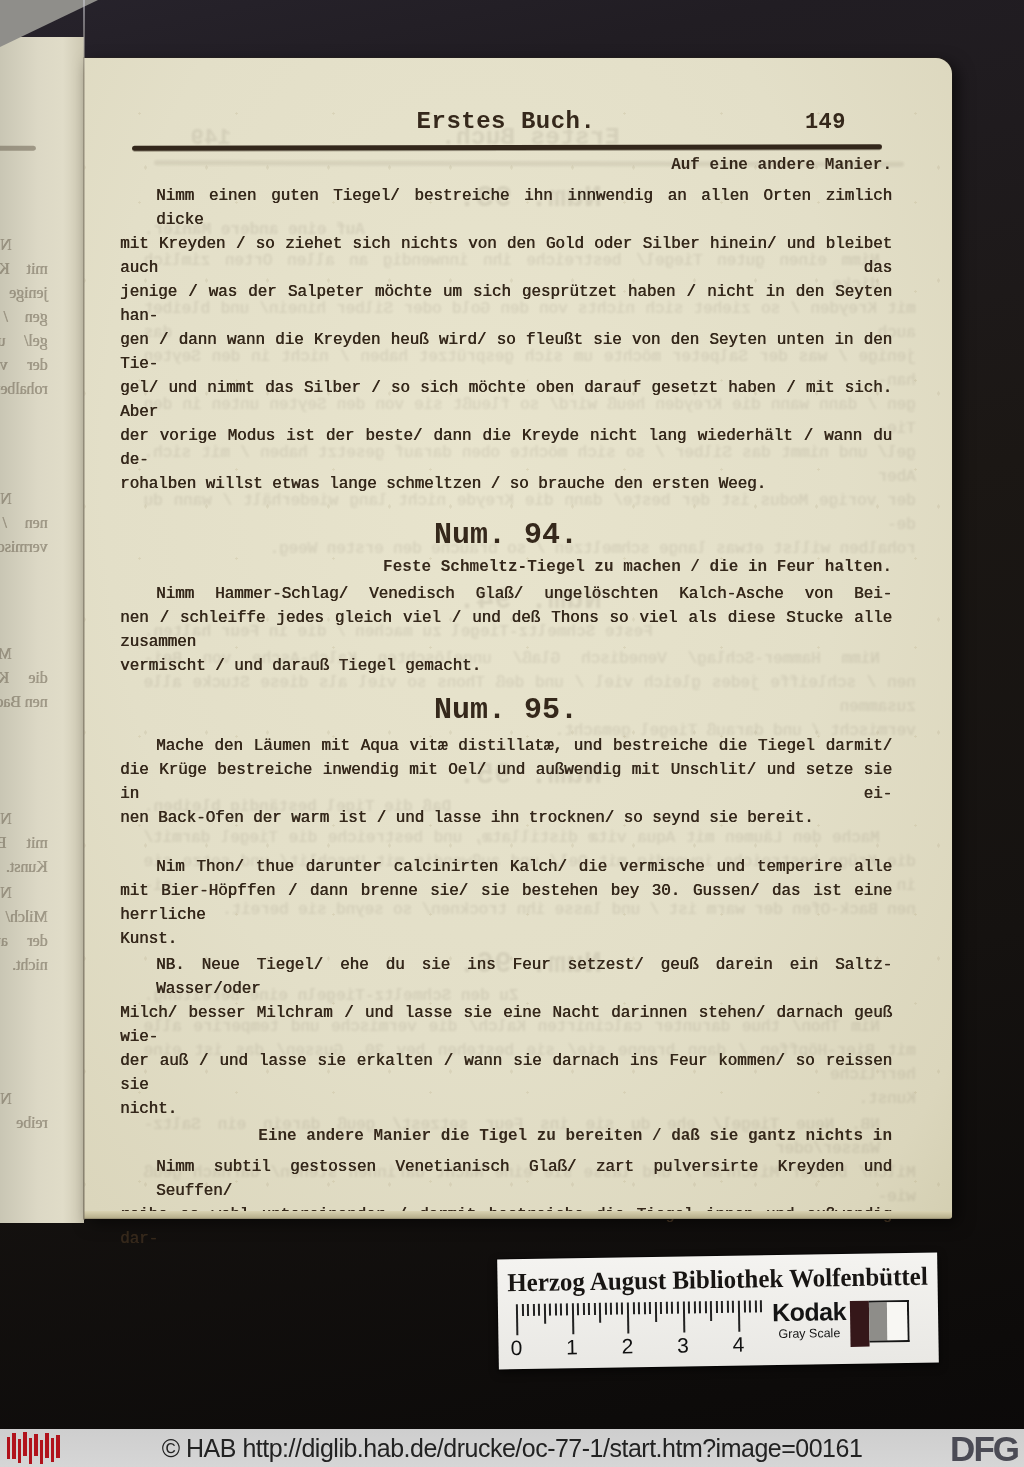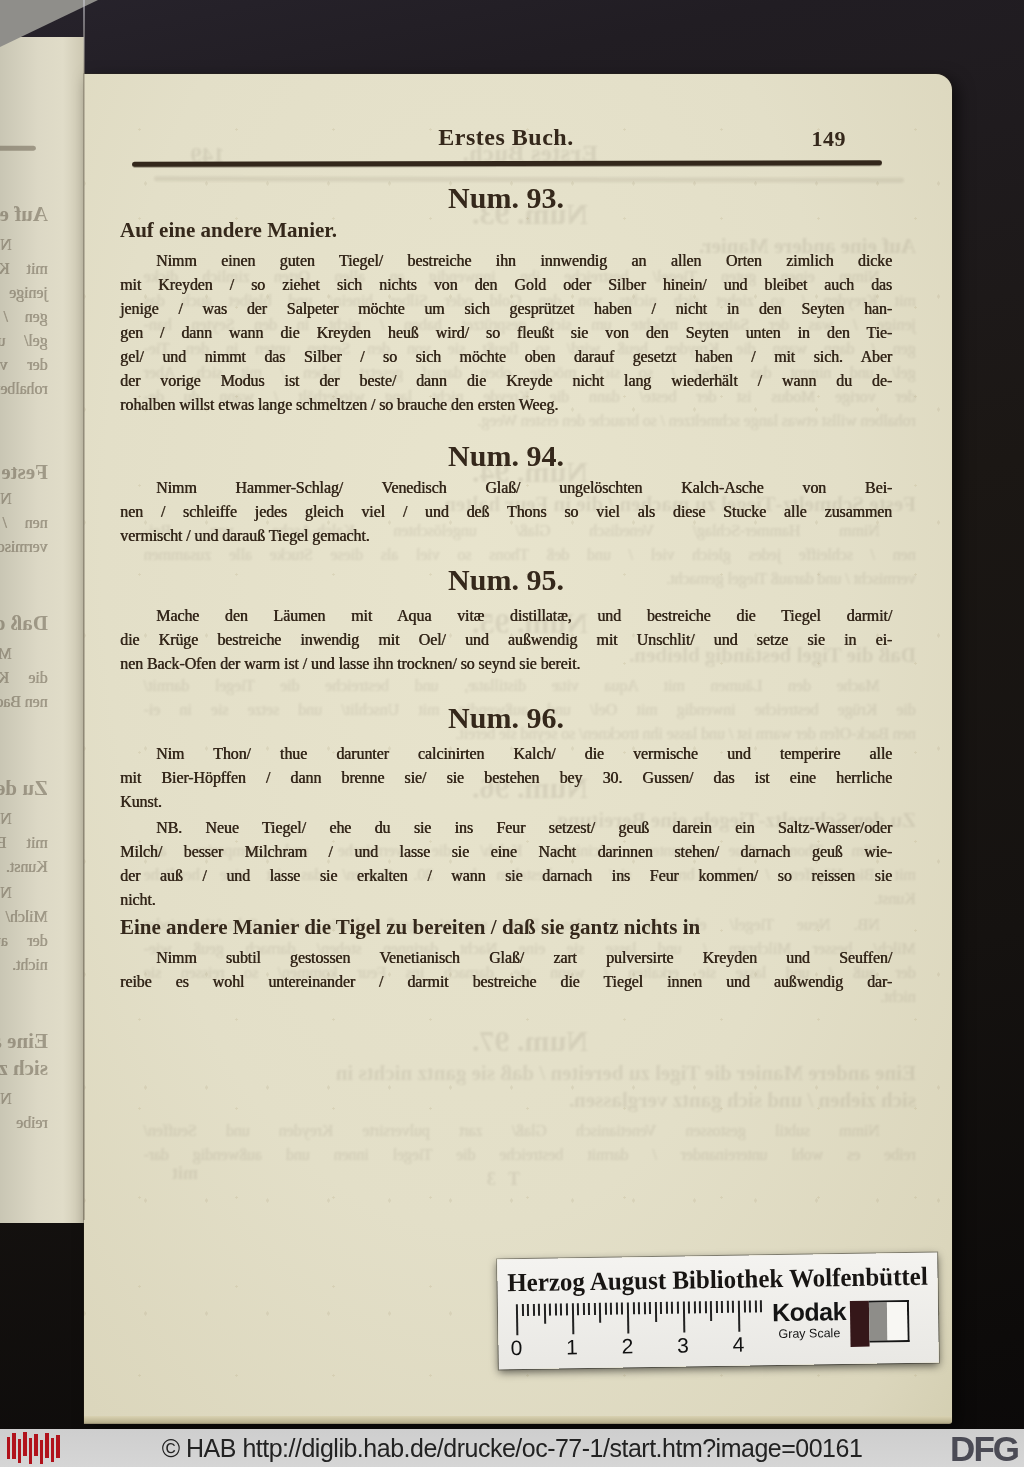--- a/index.html
+++ b/index.html
@@ -6,40 +6,40 @@
   .scene{position:relative;width:1024px;height:1467px;overflow:hidden;
     background:linear-gradient(168deg,#27232c 0%,#211d23 10%,#1b1714 40%,#151210 68%,#0d0b0a 92%,#0b0909 100%);
     font-family:"Liberation Serif", serif;}
   
   .corner-wedge{position:absolute;left:0;top:0;width:98px;height:47px;background:#8f8e8a;
     clip-path:polygon(0 0,100% 0,0 100%);z-index:5;}
   .left-strip{position:absolute;left:0;top:37px;width:84px;height:1186px;z-index:2;
     background:linear-gradient(90deg,#c9c6b4 0%,#dcd8c5 45%,#e0dcc8 75%,#cdc8b2 100%);overflow:hidden;}
   .gutter-line{position:absolute;left:83px;top:0;width:2px;height:1220px;z-index:6;
     background:linear-gradient(180deg,rgba(205,205,215,.55) 0,rgba(150,143,125,.5) 6%,rgba(120,112,95,.45) 100%);}
-  .page{position:absolute;left:84px;top:74px;width:868px;height:1349px;z-index:3;
+  .page{position:absolute;left:84px;top:58px;width:868px;height:1160px;z-index:3;
     background:radial-gradient(ellipse at 45% 35%, #e8e4cd 0%, #e3dfc8 55%, #dbd6bc 90%, #d4cfb2 100%);
     border-top-right-radius:16px;border-bottom-right-radius:3px;
-    box-shadow:6px 5px 16px rgba(0,0,0,.55), 0 0 0 1px rgba(60,50,30,.25);}
+    box-shadow:6px 5px 16px rgba(0,0,0,.55), 0 0 0 1px rgba(60,50,30,.25);font-family:Liberation Mono, monospace;}
   .page::before{content:"";position:absolute;inset:0;pointer-events:none;opacity:.5;
     background-image:radial-gradient(rgba(150,130,80,.28) 1px,transparent 1.4px),
                      radial-gradient(rgba(120,100,60,.2) 1px,transparent 1.3px);
     background-size:97px 89px,61px 113px;background-position:7px 11px,31px 53px;}
   .page::after{content:"";position:absolute;left:0;right:0;bottom:-1px;height:8px;
     background:linear-gradient(180deg,#d9d2b2,#bab28f 80%,#8c846a);border-bottom-right-radius:3px;}
   .ghost-wrap{position:absolute;inset:0;overflow:hidden;border-top-right-radius:16px;}
   
   .content{position:relative;box-sizing:border-box;width:868px;padding:50px 60px 0 36px;color:#35281b;}
   .running-head{position:relative;height:30px;text-align:center;
     font-size:24px;font-weight:700;letter-spacing:.5px;}
   .pagenum{position:absolute;right:46px;top:2px;font-size:22px;font-weight:700;text-align:right;}
   .rule{height:5px;margin:7px 10px 0 12px;background:#33271b;border-radius:3px;
     box-shadow:0 1px 0 rgba(51,39,27,.4);transform:rotate(-.12deg);}
   .num{margin:15px 0 0 0;text-align:center;font-size:30px;font-weight:700;line-height:34px;}
-  .stitle{margin:3px 0 0 0;text-align:left;font-size:21px;font-weight:700;line-height:24px;}
+  .stitle{margin:3px 0 0 0;text-align:right;font-size:16px;font-weight:700;line-height:24px;}
   .para{margin:7px 0 0 0;}
   .p2{margin-top:2px;}
   .tight{margin-top:3px;}
   .ln{display:block;width:772px;font-size:16px;line-height:24px;letter-spacing:-.1px;
     text-shadow:.5px 0 0 currentColor;text-align:justify;text-align-last:justify;}
   .ln.first{padding-left:36px;box-sizing:border-box;}
   .ln.end{text-align-last:left;}
   .sig-row{position:relative;margin-top:0;height:30px;font-size:18px;font-weight:700;}
   .sig{position:absolute;left:396px;top:2px;letter-spacing:4px;}
   .catchword{position:absolute;right:28px;top:-4px;}
@@ -246,53 +246,52 @@
       </div>
 
     <div class="content" id="content">
       <div class="running-head">
         <span>Erstes Buch.</span>
         <span class="pagenum">149</span>
       </div>
       <div class="rule"></div>
 
       <section class="sect s93">
-        <h2 class="num">Num. 93.</h2>
         <h3 class="stitle">Auf eine andere Manier.</h3>
         <p class="para">
           <span class="ln first">Nimm einen guten Tiegel/ bestreiche ihn innwendig an allen Orten zimlich dicke</span>
           <span class="ln">mit Kreyden / so ziehet sich nichts von den Gold oder Silber hinein/ und bleibet auch das</span>
           <span class="ln">jenige / was der Salpeter möchte um sich gesprützet haben / nicht in den Seyten han-</span>
           <span class="ln">gen / dann wann die Kreyden heuß wird/ so fleußt sie von den Seyten unten in den Tie-</span>
           <span class="ln">gel/ und nimmt das Silber / so sich möchte oben darauf gesetzt haben / mit sich.  Aber</span>
           <span class="ln">der vorige Modus ist der beste/ dann die Kreyde nicht lang wiederhält / wann du de-</span>
           <span class="ln end">rohalben willst etwas lange schmeltzen / so brauche den ersten Weeg.</span>
         </p>
       </section>
 
       <section class="sect s94">
         <h2 class="num">Num. 94.</h2>
+        <h3 class="stitle">Feste Schmeltz-Tiegel zu machen / die in Feur halten.</h3>
         <p class="para tight">
           <span class="ln first">Nimm Hammer-Schlag/ Venedisch Glaß/ ungelöschten Kalch-Asche von Bei-</span>
           <span class="ln">nen / schleiffe jedes gleich viel / und deß Thons so viel als diese Stucke alle zusammen</span>
           <span class="ln end">vermischt / und darauß Tiegel gemacht.</span>
         </p>
       </section>
 
       <section class="sect s95">
         <h2 class="num">Num. 95.</h2>
         <p class="para">
           <span class="ln first">Mache den Läumen mit Aqua vitæ distillatæ, und bestreiche die Tiegel darmit/</span>
           <span class="ln">die Krüge bestreiche inwendig mit Oel/ und außwendig mit Unschlit/ und setze sie in ei-</span>
           <span class="ln end">nen Back-Ofen der warm ist / und lasse ihn trocknen/ so seynd sie bereit.</span>
         </p>
       </section>
 
       <section class="sect s96">
-        <h2 class="num">Num. 96.</h2>
         <p class="para">
           <span class="ln first">Nim Thon/ thue darunter calcinirten Kalch/ die vermische und temperire alle</span>
           <span class="ln">mit Bier-Höpffen / dann brenne sie/ sie bestehen bey 30. Gussen/ das ist eine herrliche</span>
           <span class="ln end">Kunst.</span>
         </p>
         <p class="para p2">
           <span class="ln first">NB.  Neue Tiegel/ ehe du sie ins Feur setzest/ geuß darein ein Saltz-Wasser/oder</span>
           <span class="ln">Milch/ besser Milchram / und lasse sie eine Nacht darinnen stehen/ darnach geuß wie-</span>
           <span class="ln">der auß / und lasse sie erkalten / wann sie darnach ins Feur kommen/ so reissen sie</span>
           <span class="ln end">nicht.</span>

